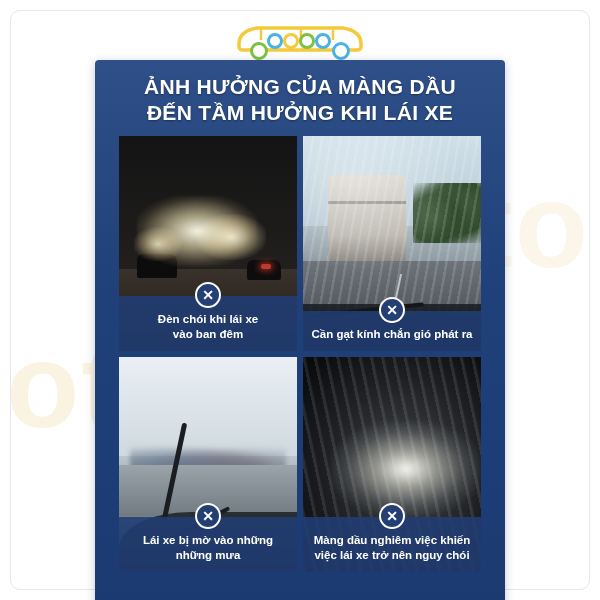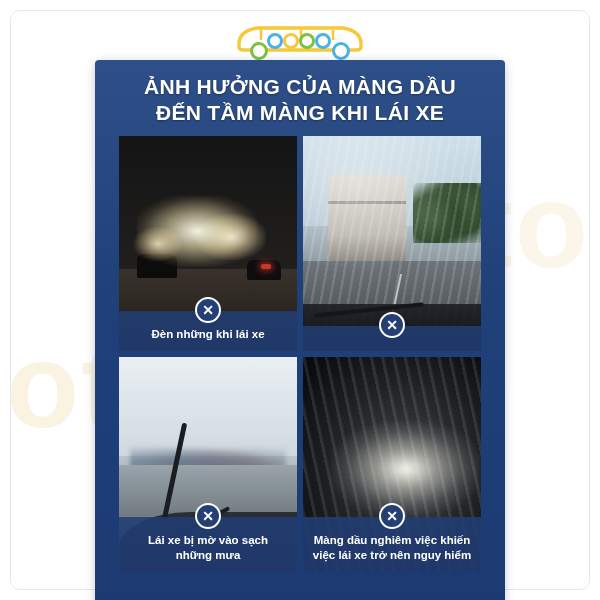--- a/index.html
+++ b/index.html
@@ -291,92 +291,94 @@
       <circle cx="76" cy="27" r="6.5" fill="none" stroke="#f6c93a" stroke-width="3"></circle>
       <circle cx="92" cy="27" r="6.5" fill="none" stroke="#7fc241" stroke-width="3"></circle>
       <circle cx="108" cy="27" r="6.5" fill="none" stroke="#4ab3e3" stroke-width="3"></circle>
     </svg>
   </div>
 
   <div class="poster">
 
     <div class="poster-title">
       <span>ẢNH HƯỞNG CỦA MÀNG DẦU</span>
-      <span class="l2">ĐẾN TẦM MÀNG KHI LÁI XE</span>
+      <span class="l2">ĐẾN TẦM HƯỞNG KHI LÁI XE</span>
     </div>
 
     <div class="grid">
 
       <div class="cell">
         <div class="photo p1">
           <div class="road"></div>
           <div class="car-silh"></div>
           <div class="car-silh2"></div>
           <div class="tail"></div>
           <div class="glow-c"></div>
           <div class="glow-b"></div>
           <div class="glow-a"></div>
         </div>
         <div class="cap-wrap">
           <div class="caption">
             <div class="badge">✕</div>
-            <div>Đèn những khi lái xe</div>
+            <div>Đèn chói khi lái xe</div>
+            <div>vào ban đêm</div>
           </div>
         </div>
       </div>
 
       <div class="cell">
         <div class="photo p2">
           <div class="sky"></div>
           <div class="trees"></div>
           <div class="truck"></div>
           <div class="truck-line"></div>
           <div class="road"></div>
           <div class="lane"></div>
           <div class="smear"></div>
           <div class="streaks"></div>
           <div class="dash"></div>
           <div class="wiper"></div>
         </div>
         <div class="cap-wrap">
           <div class="caption">
             <div class="badge">✕</div>
+            <div>Cần gạt kính chắn gió phát ra</div>
           </div>
         </div>
       </div>
 
       <div class="cell">
         <div class="photo p3">
           <div class="sky"></div>
           <div class="blurcars"></div>
           <div class="road"></div>
           <div class="haze"></div>
           <div class="dash"></div>
           <div class="wiper"></div>
           <div class="wiper2"></div>
         </div>
         <div class="cap-wrap">
           <div class="caption">
             <div class="badge">✕</div>
-            <div>Lái xe bị mờ vào sạch</div>
+            <div>Lái xe bị mờ vào những</div>
             <div>những mưa</div>
           </div>
         </div>
       </div>
 
       <div class="cell">
         <div class="photo p4">
           <div class="arc"></div>
           <div class="bigglow"></div>
           <div class="streak"></div>
         </div>
         <div class="cap-wrap">
           <div class="caption">
             <div class="badge">✕</div>
             <div>Màng dầu nghiêm việc khiến</div>
-            <div>việc lái xe trở nên nguy hiểm</div>
+            <div>việc lái xe trở nên nguy chói</div>
           </div>
         </div>
       </div>
 
     </div>
   </div>
 </div>
 
 </body></html>

